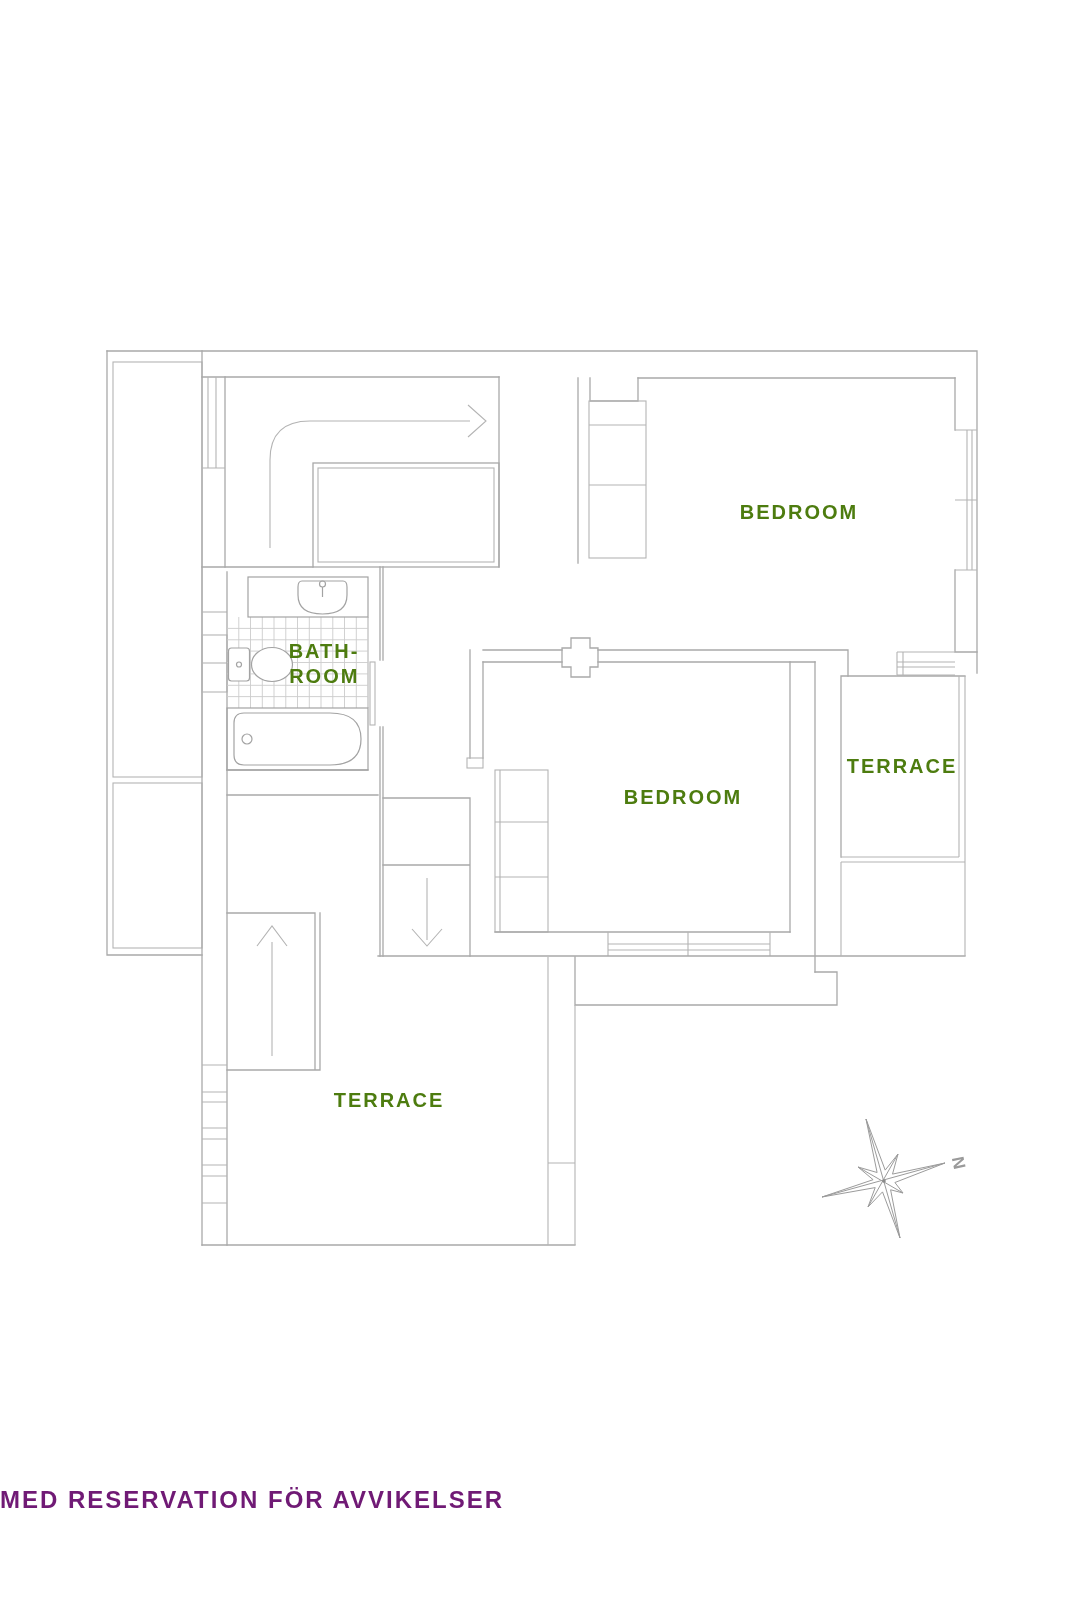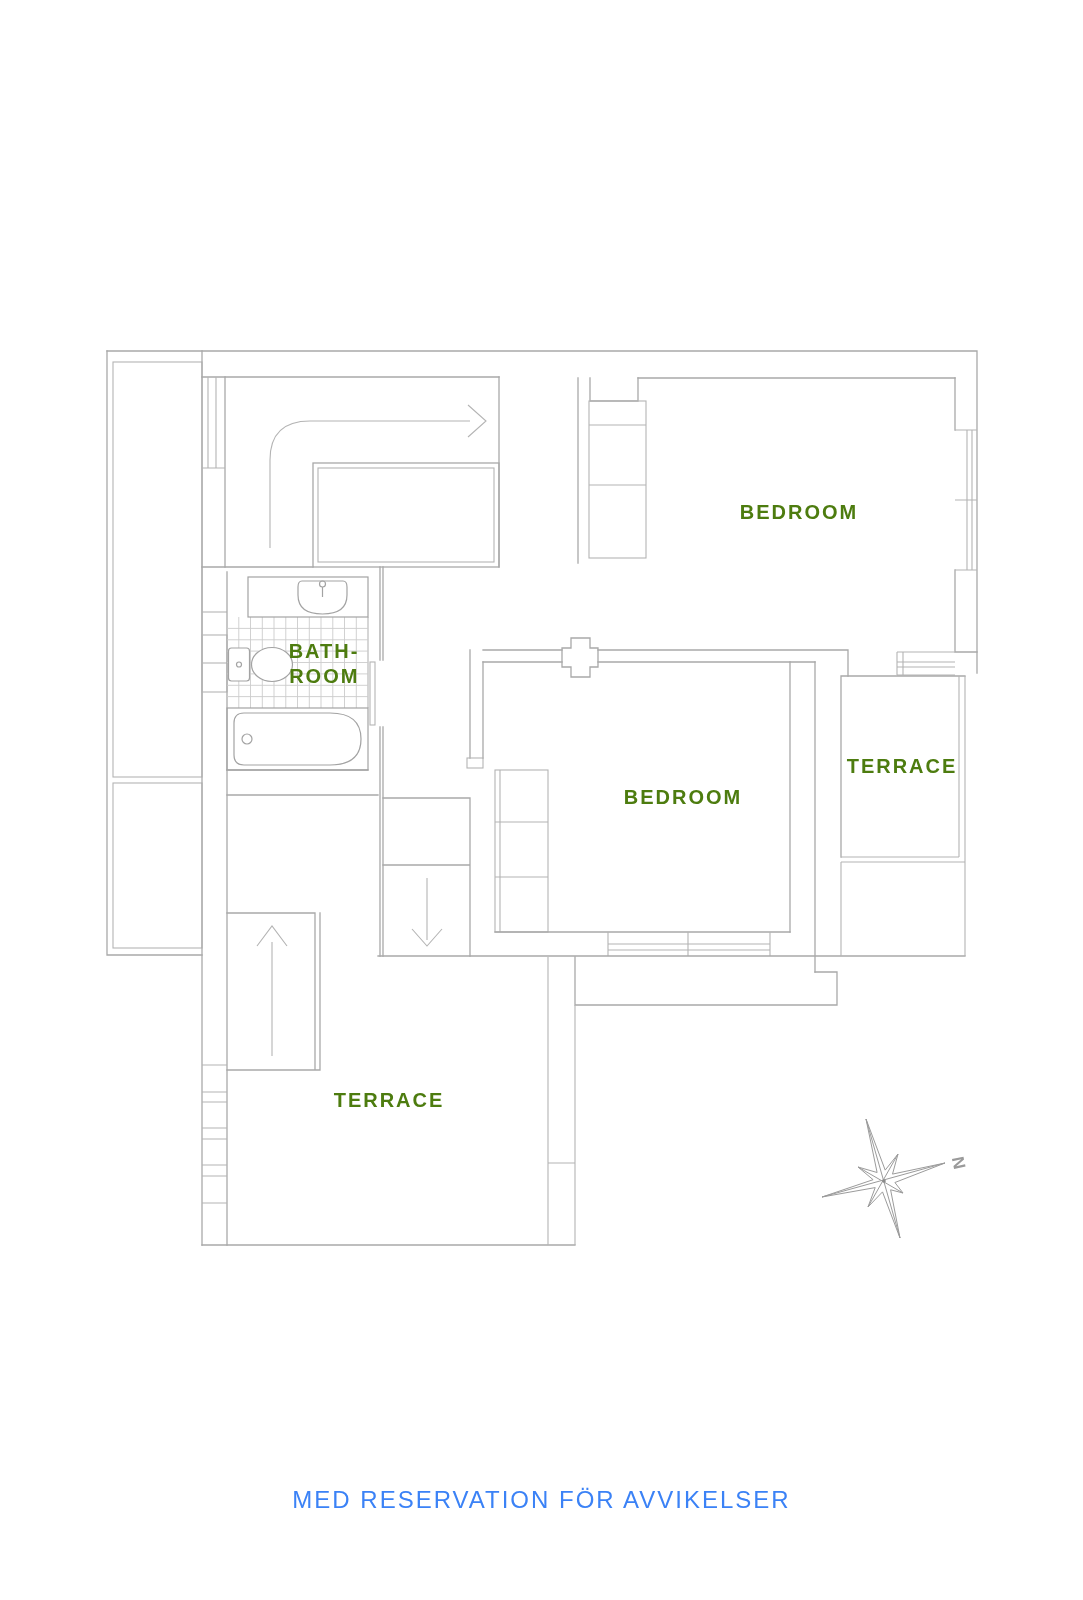--- a/index.html
+++ b/index.html
@@ -10,22 +10,22 @@
   .w2{stroke:#b4b4b4;stroke-width:1.1;fill:none;}
   .lt{stroke:#cccccc;stroke-width:0.9;fill:none;}
   .fx{stroke:#a3a3a3;stroke-width:1.2;fill:#ffffff;}
   .fxn{stroke:#a3a3a3;stroke-width:1.2;fill:none;}
   .cmp{stroke:#9b9b9b;stroke-width:1;fill:none;stroke-linejoin:miter;}
   .room-label{position:absolute;transform:translate(-50%,-50%);font-weight:700;font-size:20px;
               letter-spacing:2px;color:#4d7c0f;white-space:nowrap;}
   .bath-label{text-align:right;line-height:25px;}
   .north-label{position:absolute;transform:translate(-50%,-50%) rotate(78deg);font-weight:700;
                font-size:17px;color:#9a9a9a;letter-spacing:0;}
-  .disclaimer{position:absolute;left:0;top:1486px;width:100%;text-align:center;font-weight:400;
-              font-size:24px;letter-spacing:2px;color:#3b82f6;}
+  .disclaimer{position:absolute;left:0;top:1486px;width:100%;font-weight:700;
+              font-size:24px;letter-spacing:2px;color:#701a75;}
 </style>
 </head>
 <body>
 
 <div id="stage">
 
   <svg width="1083" height="1600" viewBox="0 0 1083 1600">
 
     <g>
       <path class="w" d="M107,351 H977 V673"></path>

